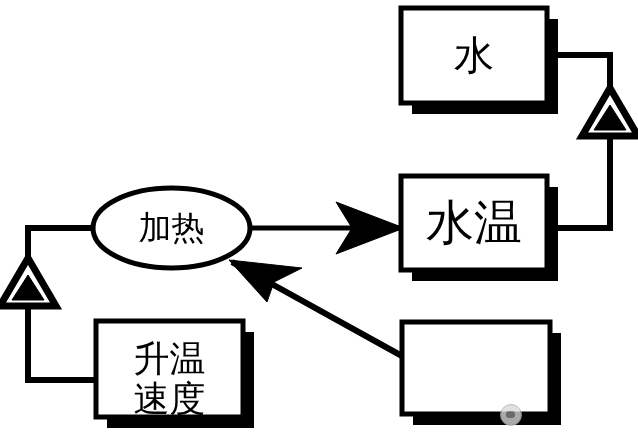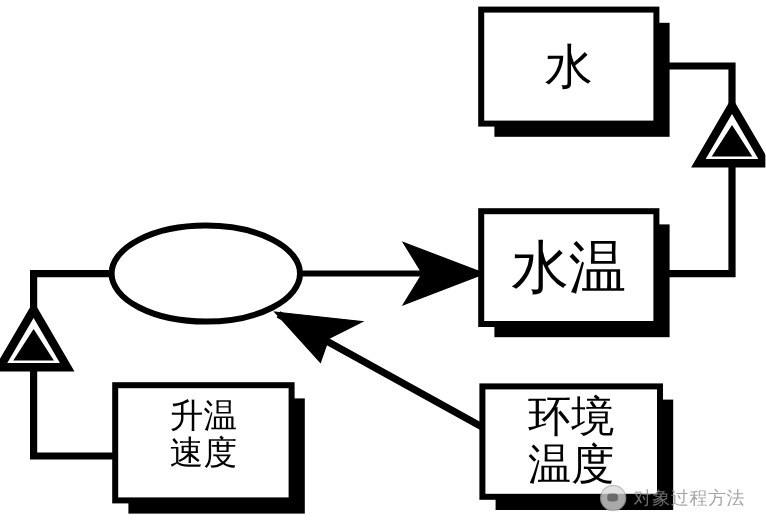--- a/index.html
+++ b/index.html
@@ -31,21 +31,21 @@
     justify-content: center;
     text-align: center;
     color: #000000;
     font-weight: 400;
     pointer-events: none;
     white-space: pre-line;
   }
   .lbl-water      { left:401px; top:8px;   width:146px; height:95px;  font-size:40px; }
   .lbl-watertemp  { left:401px; top:176px; width:146px; height:94px;  font-size:48px; }
   .lbl-heat       { left:93px;  top:188px; width:157px; height:80px;  font-size:33px; }
-  .lbl-rate       { left:96px;  top:314px; width:147px; height:96px;  font-size:28px; line-height:1.12; }
+  .lbl-rate       { left:96px;  top:331px; width:147px; height:96px;  font-size:36px; line-height:1.12; }
   .lbl-ambient    { left:402px; top:322px; width:148px; height:92px;  font-size:36px; line-height:1.12; }
 
   #watermark {
     position: absolute;
     left: 500px;
     top: 402px;
     height: 26px;
     display: flex;
     align-items: center;
     gap: 6px;
@@ -135,23 +135,21 @@
     </g>
 
     <g>
       <ellipse cx="171.5" cy="228" rx="78.5" ry="40" fill="#ffffff" stroke="#000000" stroke-width="5"></ellipse>
     </g>
 
   </svg>
 
   <div class="node-label lbl-water">水</div>
   <div class="node-label lbl-watertemp">水温</div>
+  <div class="node-label lbl-heat">加热</div>
   <div class="node-label lbl-rate">升温
 速度</div>
-  <div class="node-label lbl-ambient">环境
-温度</div>
 
   <div id="watermark">
     <div class="wm-logo"></div>
-    <div class="wm-text">对象过程方法</div>
   </div>
 
 </div>
 
 </body></html>

